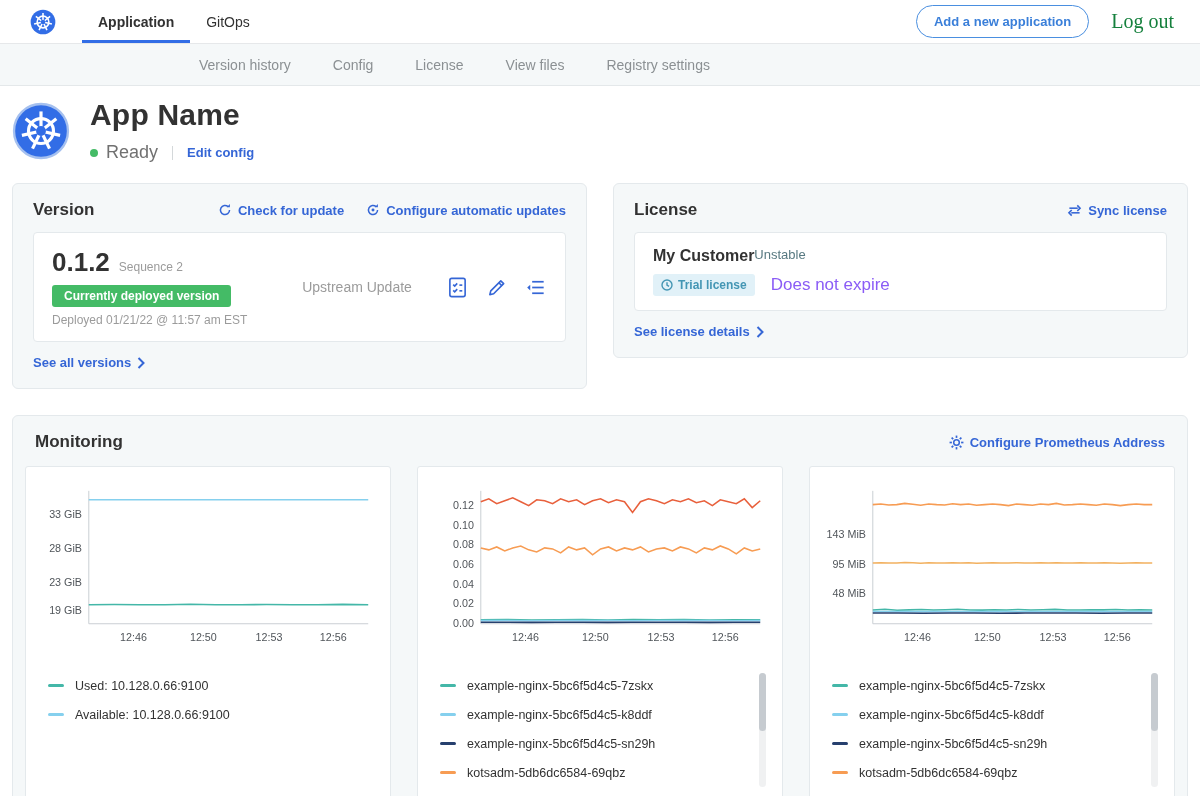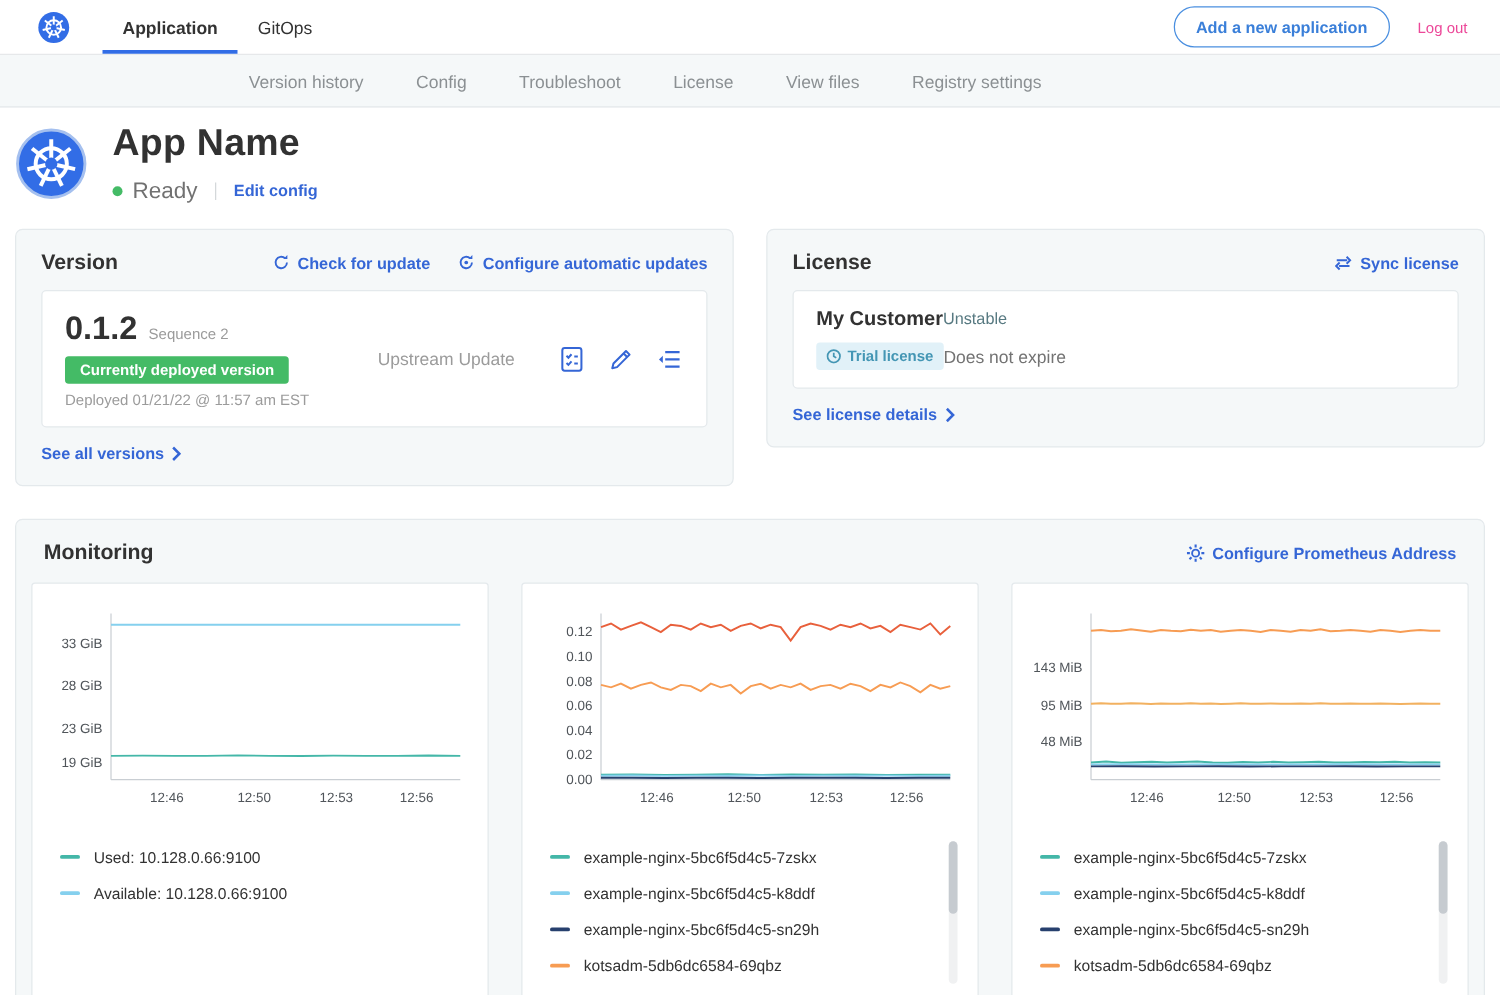--- a/index.html
+++ b/index.html
@@ -19,21 +19,21 @@
   .k8s-logo { width:26px; height:26px; flex:0 0 auto; }
   .nav-tabs { display:flex; height:100%; margin-left:26px; }
   .nav-tab { display:flex; align-items:center; padding:0 16px; font-size:14px;
              color:#323232; cursor:pointer; border-bottom:3px solid transparent;
              border-top:3px solid transparent; }
   .nav-tab.active { font-weight:bold; border-bottom-color:#326de6; }
   .nav-right { margin-left:auto; display:flex; align-items:center; gap:22px; }
   .pill-btn { background:#fff; border:1px solid #4a8fe0; color:#3a7fd9; font-weight:bold;
               font-size:13px; padding:8px 17px; border-radius:19px; cursor:pointer;
               font-family:"Liberation Sans", sans-serif; }
-  .logout { font-size:12px; color:#ec4899; cursor:pointer; }
+  .logout { font-size:20px; color:#15803d; cursor:pointer;font-family:Liberation Serif, serif; }
 
   
   .subnav { height:42px; background:#f5f8f9; border-bottom:1px solid #e4e8ea;
             display:flex; padding-left:178px; }
   .subnav-tab { display:flex; align-items:center; padding:0 21px; font-size:14px;
                 color:#8b9093; cursor:pointer; border-bottom:3px solid transparent;
                 border-top:3px solid transparent; }
   .subnav-tab.active { color:#323232; font-weight:bold; border-bottom-color:#326de6; }
 
   
@@ -69,21 +69,21 @@
   .version-actions .icon-svg { cursor:pointer; }
   .see-link { margin-top:13px; }
 
   
   .license-row1 { display:flex; align-items:flex-start; }
   .customer-name { font-size:16px; font-weight:bold; }
   .channel-name { font-size:13px; color:#577981; }
   .license-row2 { display:flex; align-items:center; margin-top:9px; }
   .trial-badge { display:inline-flex; align-items:center; gap:5px; background:#e1f1f8;
                  color:#4496b4; font-size:12px; font-weight:bold; padding:4px 8px; border-radius:3px; }
-  .expiry { font-size:14px; color:#737373; }
+  .expiry { font-size:17px; color:#8b5cf6;margin-left:16px; }
 
   
   .monitoring { margin:26px 12px 0; padding:16px 12px 12px; }
   .monitoring .card-head { padding:0 10px 0 10px; }
   .panels { display:flex; gap:26px; margin-top:14px; }
   .panel { flex:1; background:#fff; border:1px solid #e4e9ec; border-radius:3px;
            padding:12px 12px 14px; display:flex; flex-direction:column; min-height:344px; }
   .chart-svg { width:100%; height:182px; display:block; }
   .chart-svg text.tick { font-size:11px; fill:#50555a; font-family:"Liberation Sans",sans-serif; }
   .legend { margin-top:10px; padding-left:10px; position:relative; }
@@ -121,21 +121,20 @@
   </nav>
   <div class="nav-right">
     <button class="pill-btn">Add a new application</button>
     <span class="logout">Log out</span>
   </div>
 </header>
 
 <nav class="subnav">
   <div class="subnav-tab">Version history</div>
   <div class="subnav-tab">Config</div>
-  <div class="subnav-tab">Troubleshoot</div>
   <div class="subnav-tab">License</div>
   <div class="subnav-tab">View files</div>
   <div class="subnav-tab">Registry settings</div>
 </nav>
 
 <section class="app-header">
   <span class="app-logo icon-svg">
     <svg viewBox="0 0 40 40" width="58" height="58">
       <circle cx="20" cy="20" r="18.6" fill="#326de6" stroke="#a5c0ef" stroke-width="1.6"></circle>
       <circle cx="20" cy="20" r="8.6" fill="none" stroke="#fff" stroke-width="2.2"></circle>

